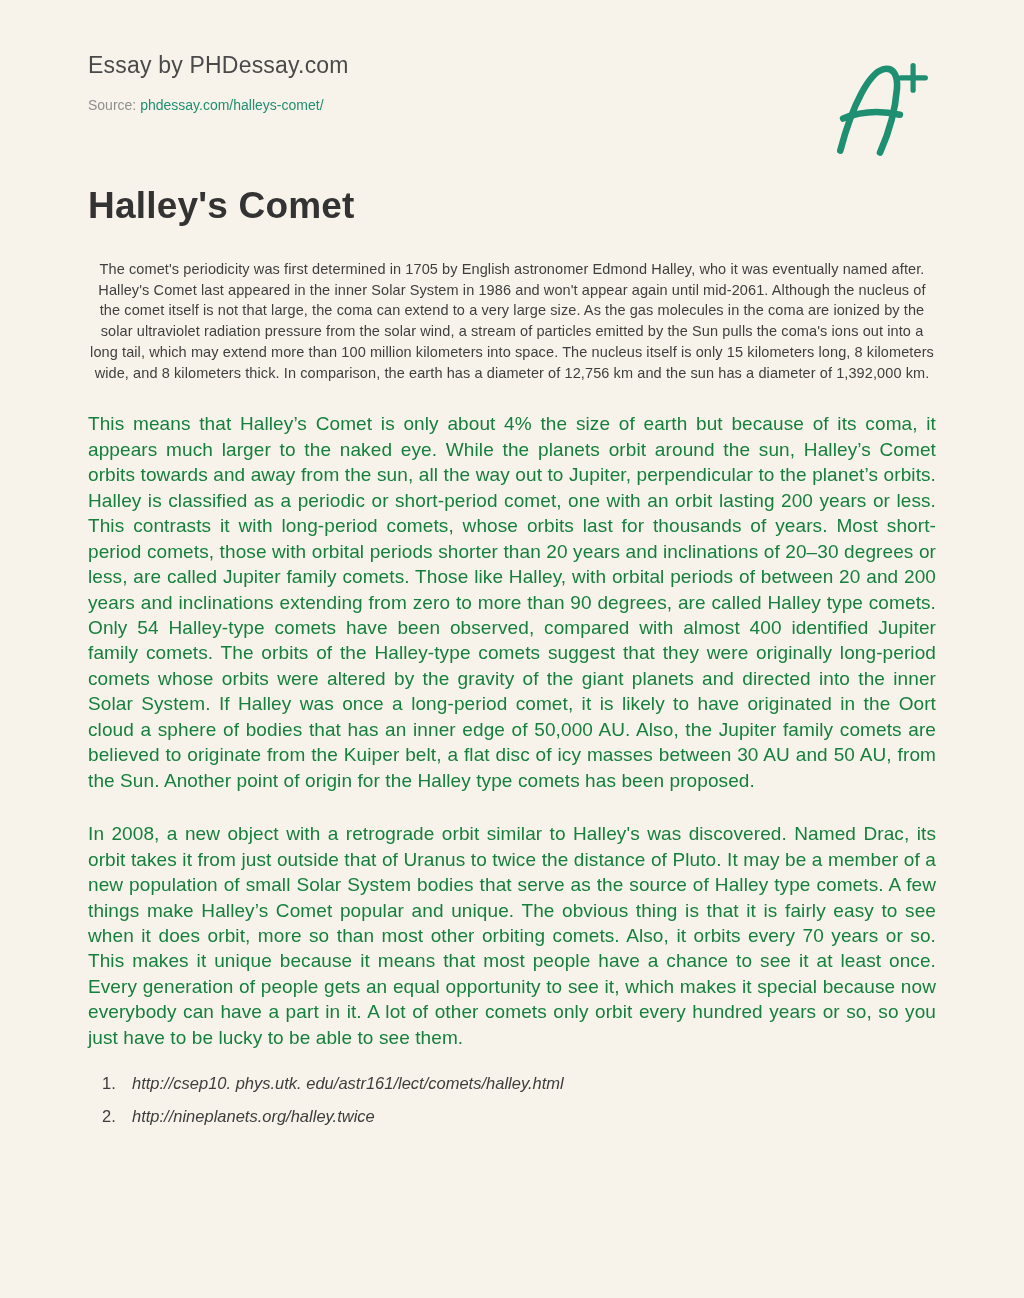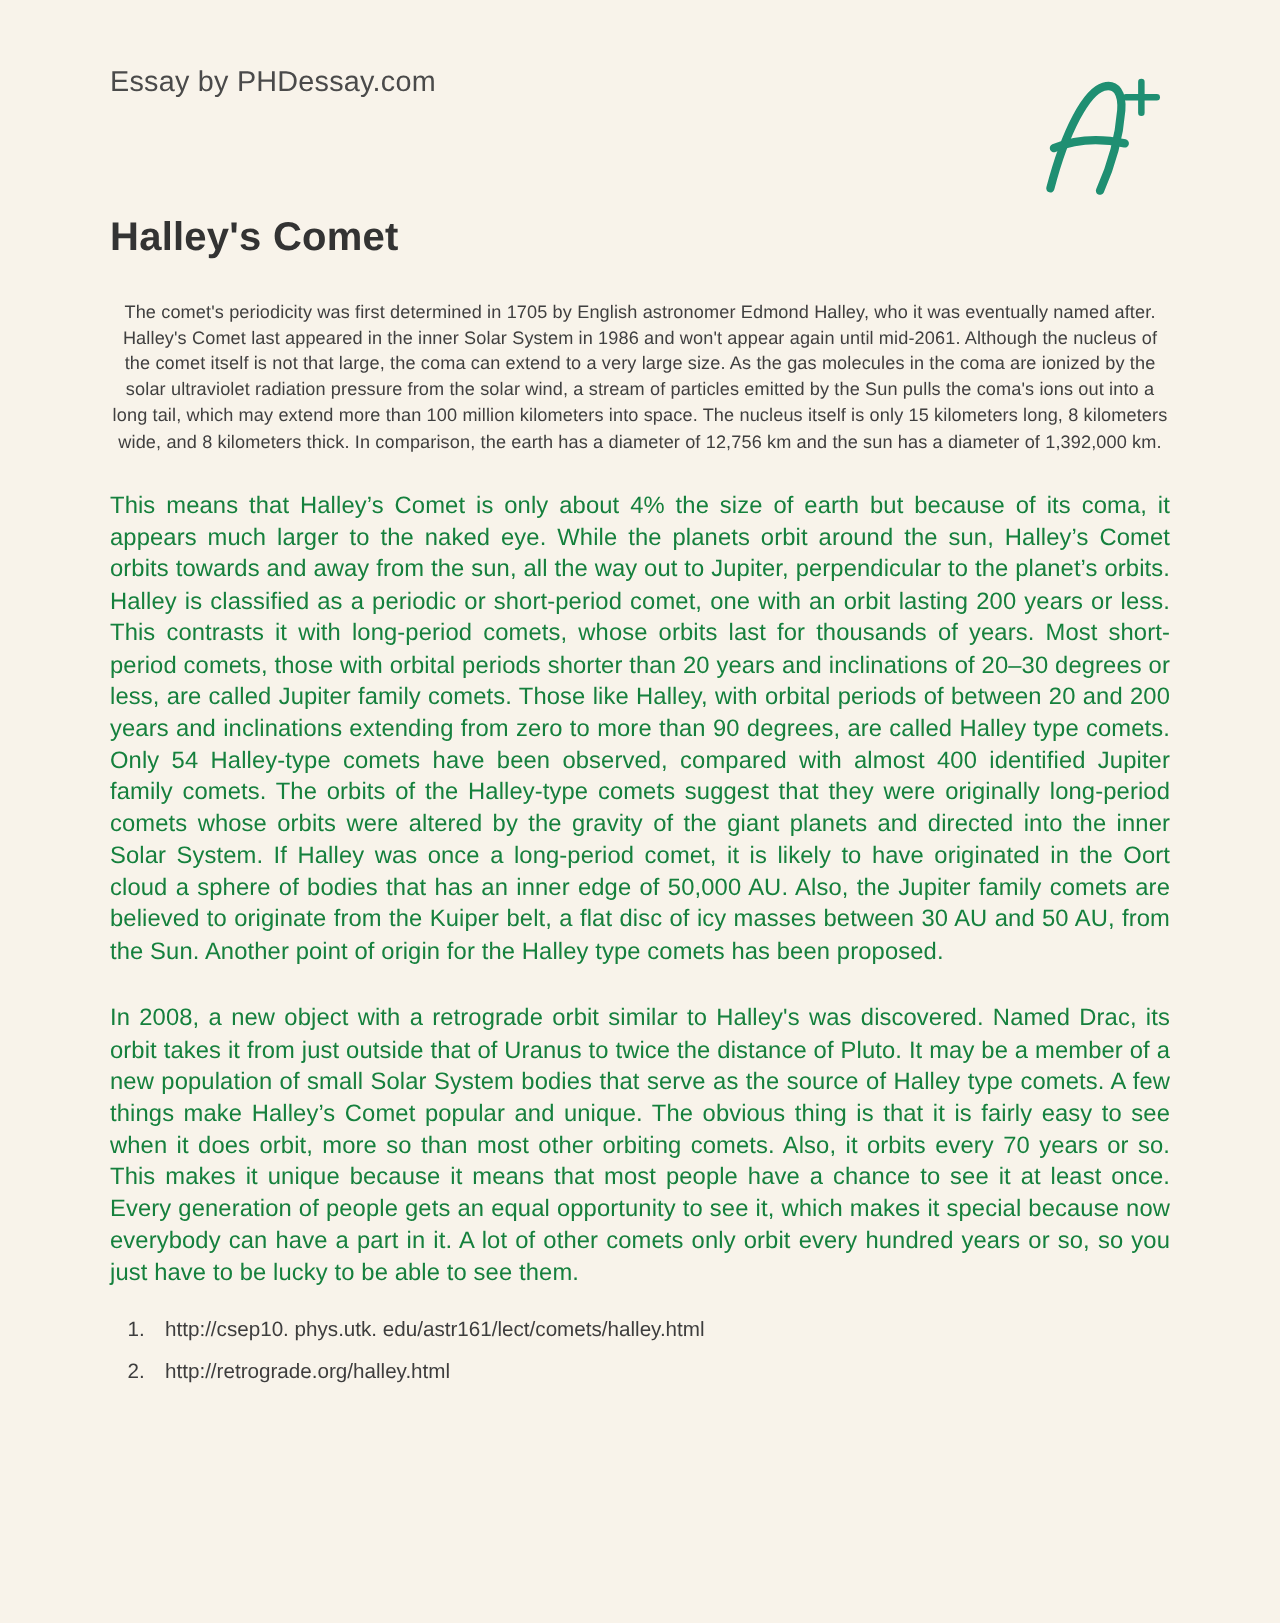--- a/index.html
+++ b/index.html
@@ -37,22 +37,22 @@
     cursor: pointer;
   }
   .logo {
     position: absolute;
     top: 58px;
     right: 92px;
     width: 104px;
     height: 104px;
   }
   .title {
-    margin-top: 92px;
-    font-size: 32px;
+    margin-top: 72px;
+    font-size: 37px;
     font-weight: 700;
     color: #333333;
     letter-spacing: 0.2px;
   }
   .lead-paragraph {
     margin-top: 32px;
     font-size: 14.5px;
     line-height: 1.43;
     color: #3f3f3f;
     text-align: center;
@@ -83,29 +83,34 @@
     margin-bottom: 10px;
     padding-left: 14px;
   }
   .reference-marker {
     width: 30px;
     flex: 0 0 30px;
     text-align: left;
   }
   .reference-text {
     flex: 1;
+    font-style: italic;
   }
 </style>
 </head>
 <body>
 
 <div class="page">
 
   <div class="byline">Essay by PHDessay.com</div>
 
+  <div class="source-line">
+    <span>Source:</span>
+    <a class="source-link">phdessay.com/halleys-comet/</a>
+  </div>
 
   <div class="logo">
     <svg width="104" height="104" viewBox="0 0 110 110">
       <path d="M13 98 C 26 48, 44 16, 58 12 C 69 9, 74 18, 73 32 C 71 58, 64 80, 55 100" fill="none" stroke="#1f8f72" stroke-width="7" stroke-linecap="round"></path>
       <path d="M16 64 C 38 55, 58 56, 76 60" fill="none" stroke="#1f8f72" stroke-width="7" stroke-linecap="round"></path>
       <path d="M90 8 L 90 34" fill="none" stroke="#1f8f72" stroke-width="5.5" stroke-linecap="round"></path>
       <path d="M77 21 L 103 21" fill="none" stroke="#1f8f72" stroke-width="5.5" stroke-linecap="round"></path>
     </svg>
   </div>
 
@@ -118,17 +123,17 @@
   <p class="body-paragraph">In 2008, a new object with a retrograde orbit similar to Halley's was discovered. Named Drac, its orbit takes it from just outside that of Uranus to twice the distance of Pluto. It may be a member of a new population of small Solar System bodies that serve as the source of Halley type comets. A few things make Halley’s Comet popular and unique. The obvious thing is that it is fairly easy to see when it does orbit, more so than most other orbiting comets. Also, it orbits every 70 years or so. This makes it unique because it means that most people have a chance to see it at least once. Every generation of people gets an equal opportunity to see it, which makes it special because now everybody can have a part in it. A lot of other comets only orbit every hundred years or so, so you just have to be lucky to be able to see them.</p>
 
 
   <div class="references-list">
     <div class="reference-item">
       <span class="reference-marker">1.</span>
       <span class="reference-text">http://csep10. phys.utk. edu/astr161/lect/comets/halley.html</span>
     </div>
     <div class="reference-item">
       <span class="reference-marker">2.</span>
-      <span class="reference-text">http://retrograde.org/halley.html</span>
+      <span class="reference-text">http://nineplanets.org/halley.twice</span>
     </div>
   </div>
 
 </div>
 
 </body></html>

